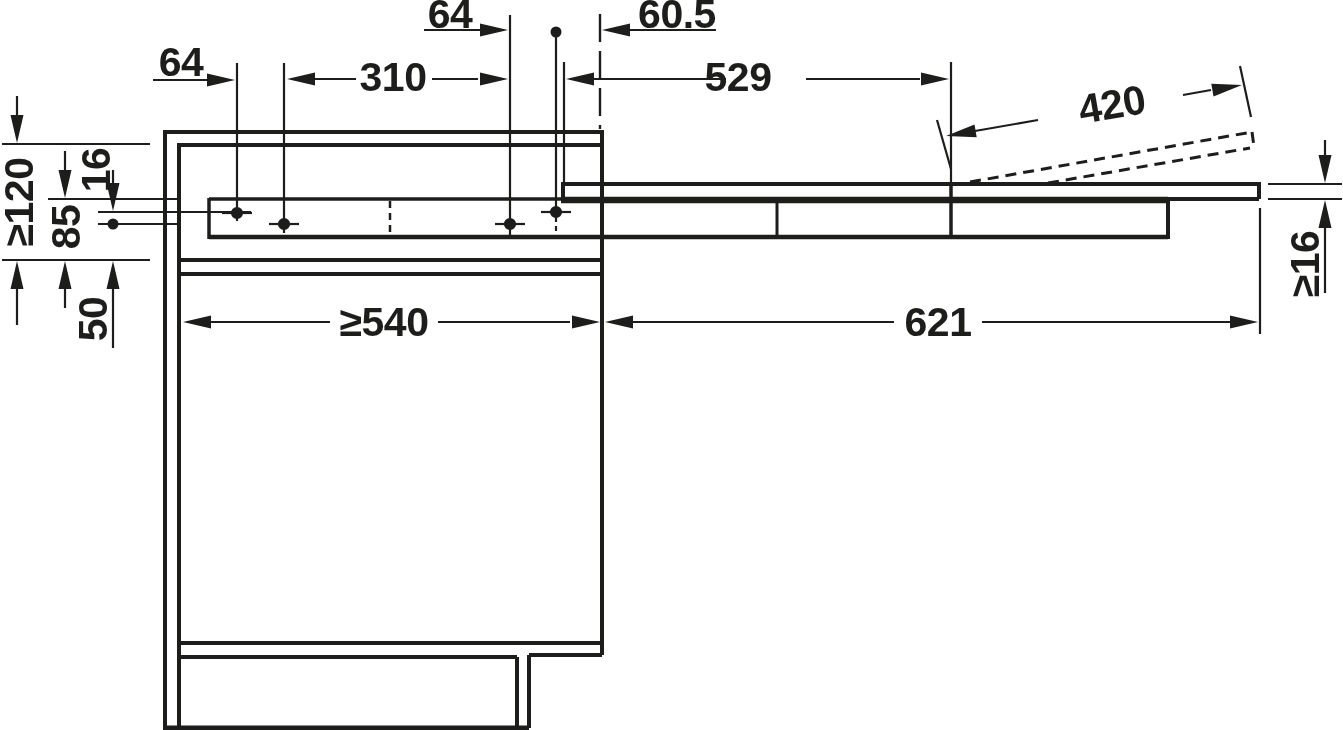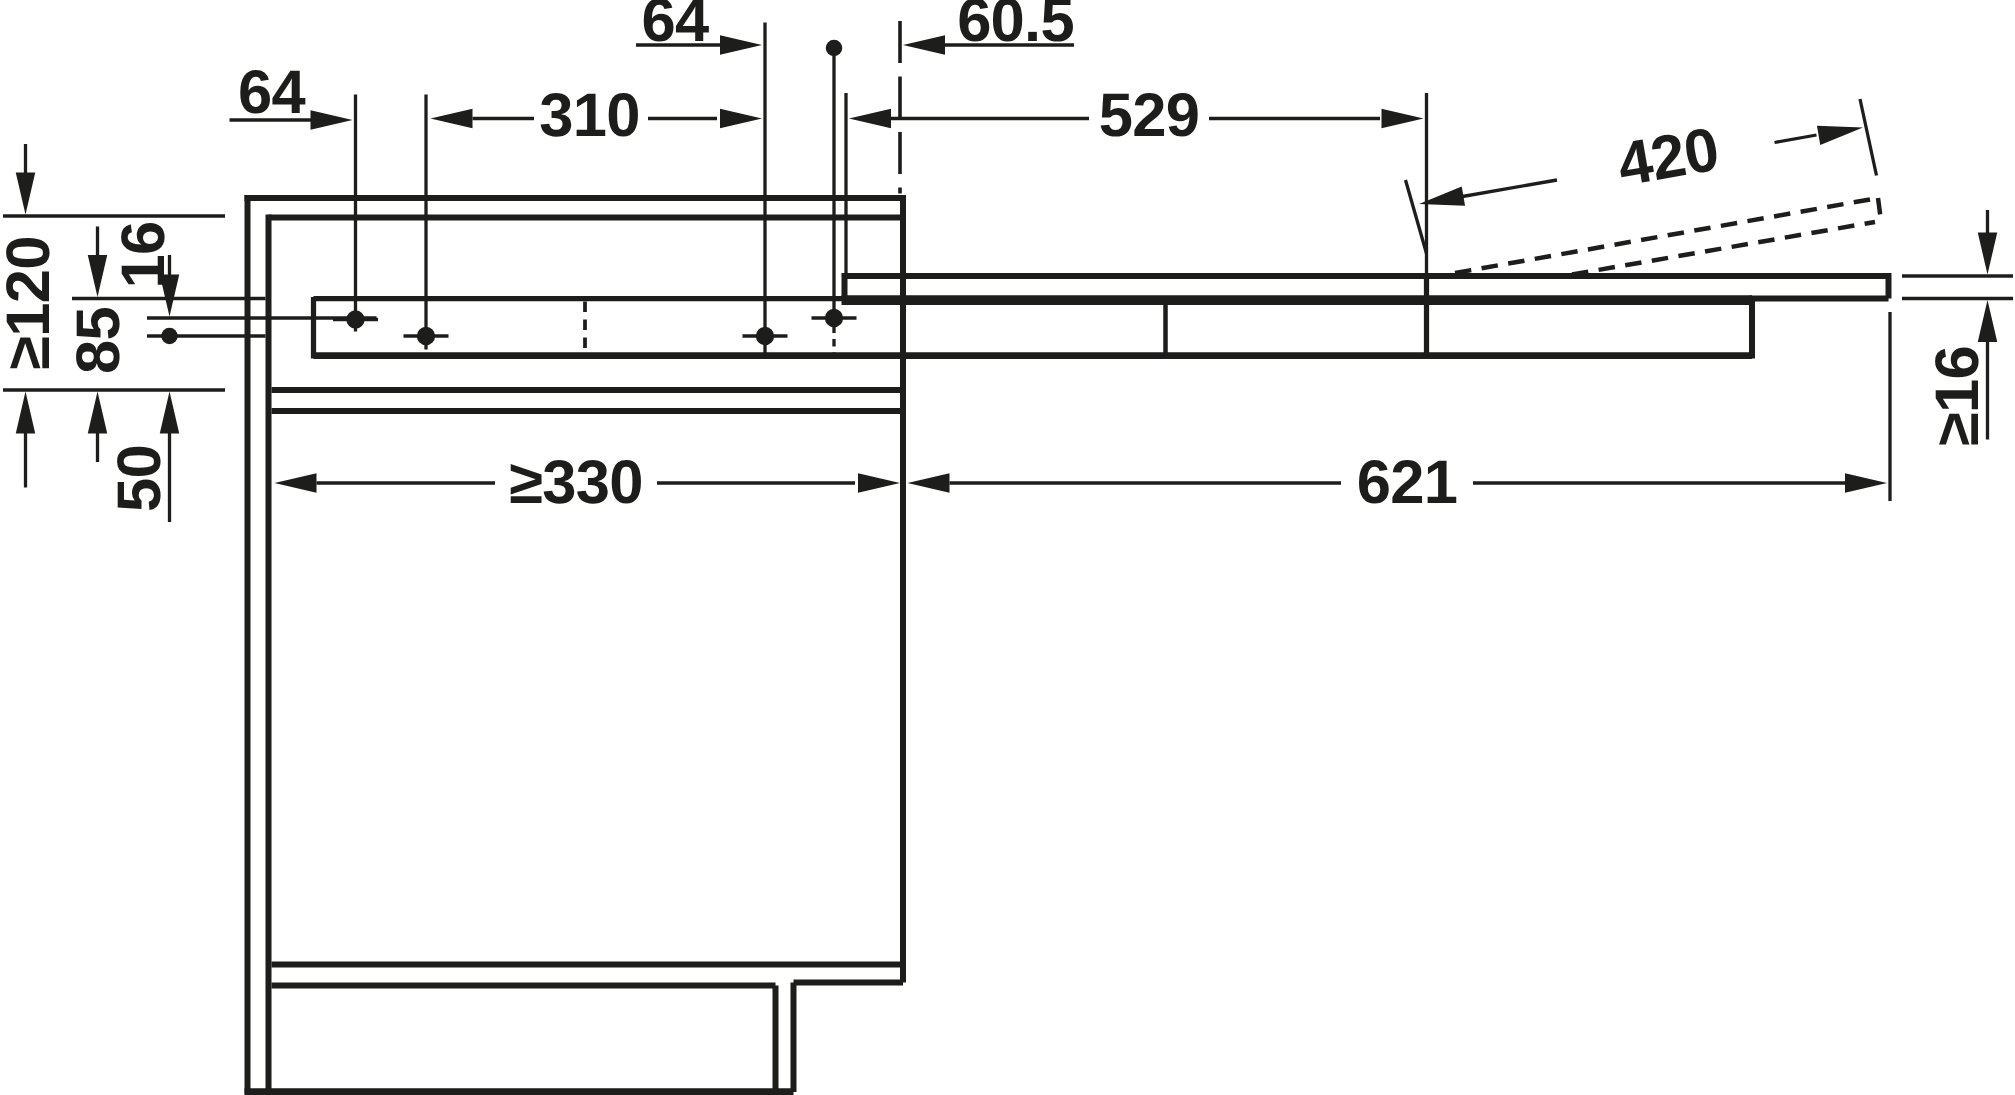--- a/index.html
+++ b/index.html
@@ -145,25 +145,25 @@
   </svg>
 
   <div class="dim-label" style="left:181px;top:62px">64</div>
 
   <div class="dim-label" style="left:393px;top:77px">310</div>
 
   <div class="dim-label" style="left:450px;top:14px">64</div>
 
   <div class="dim-label" style="left:677px;top:14px">60.5</div>
 
-  <div class="dim-label" style="left:766px;top:77px">529</div>
+  <div class="dim-label" style="left:738px;top:77px">529</div>
 
   <div class="dim-label rot10" style="left:1112px;top:105px">420</div>
 
-  <div class="dim-label" style="left:384px;top:322px">≥330</div>
+  <div class="dim-label" style="left:384px;top:322px">≥540</div>
 
   <div class="dim-label" style="left:938px;top:322px">621</div>
 
   <div class="dim-label rot90" style="left:19px;top:202px">≥120</div>
 
   <div class="dim-label rot90" style="left:96px;top:170px">16</div>
 
   <div class="dim-label rot90" style="left:66px;top:227px">85</div>
 
   <div class="dim-label rot90" style="left:93px;top:319px">50</div>

